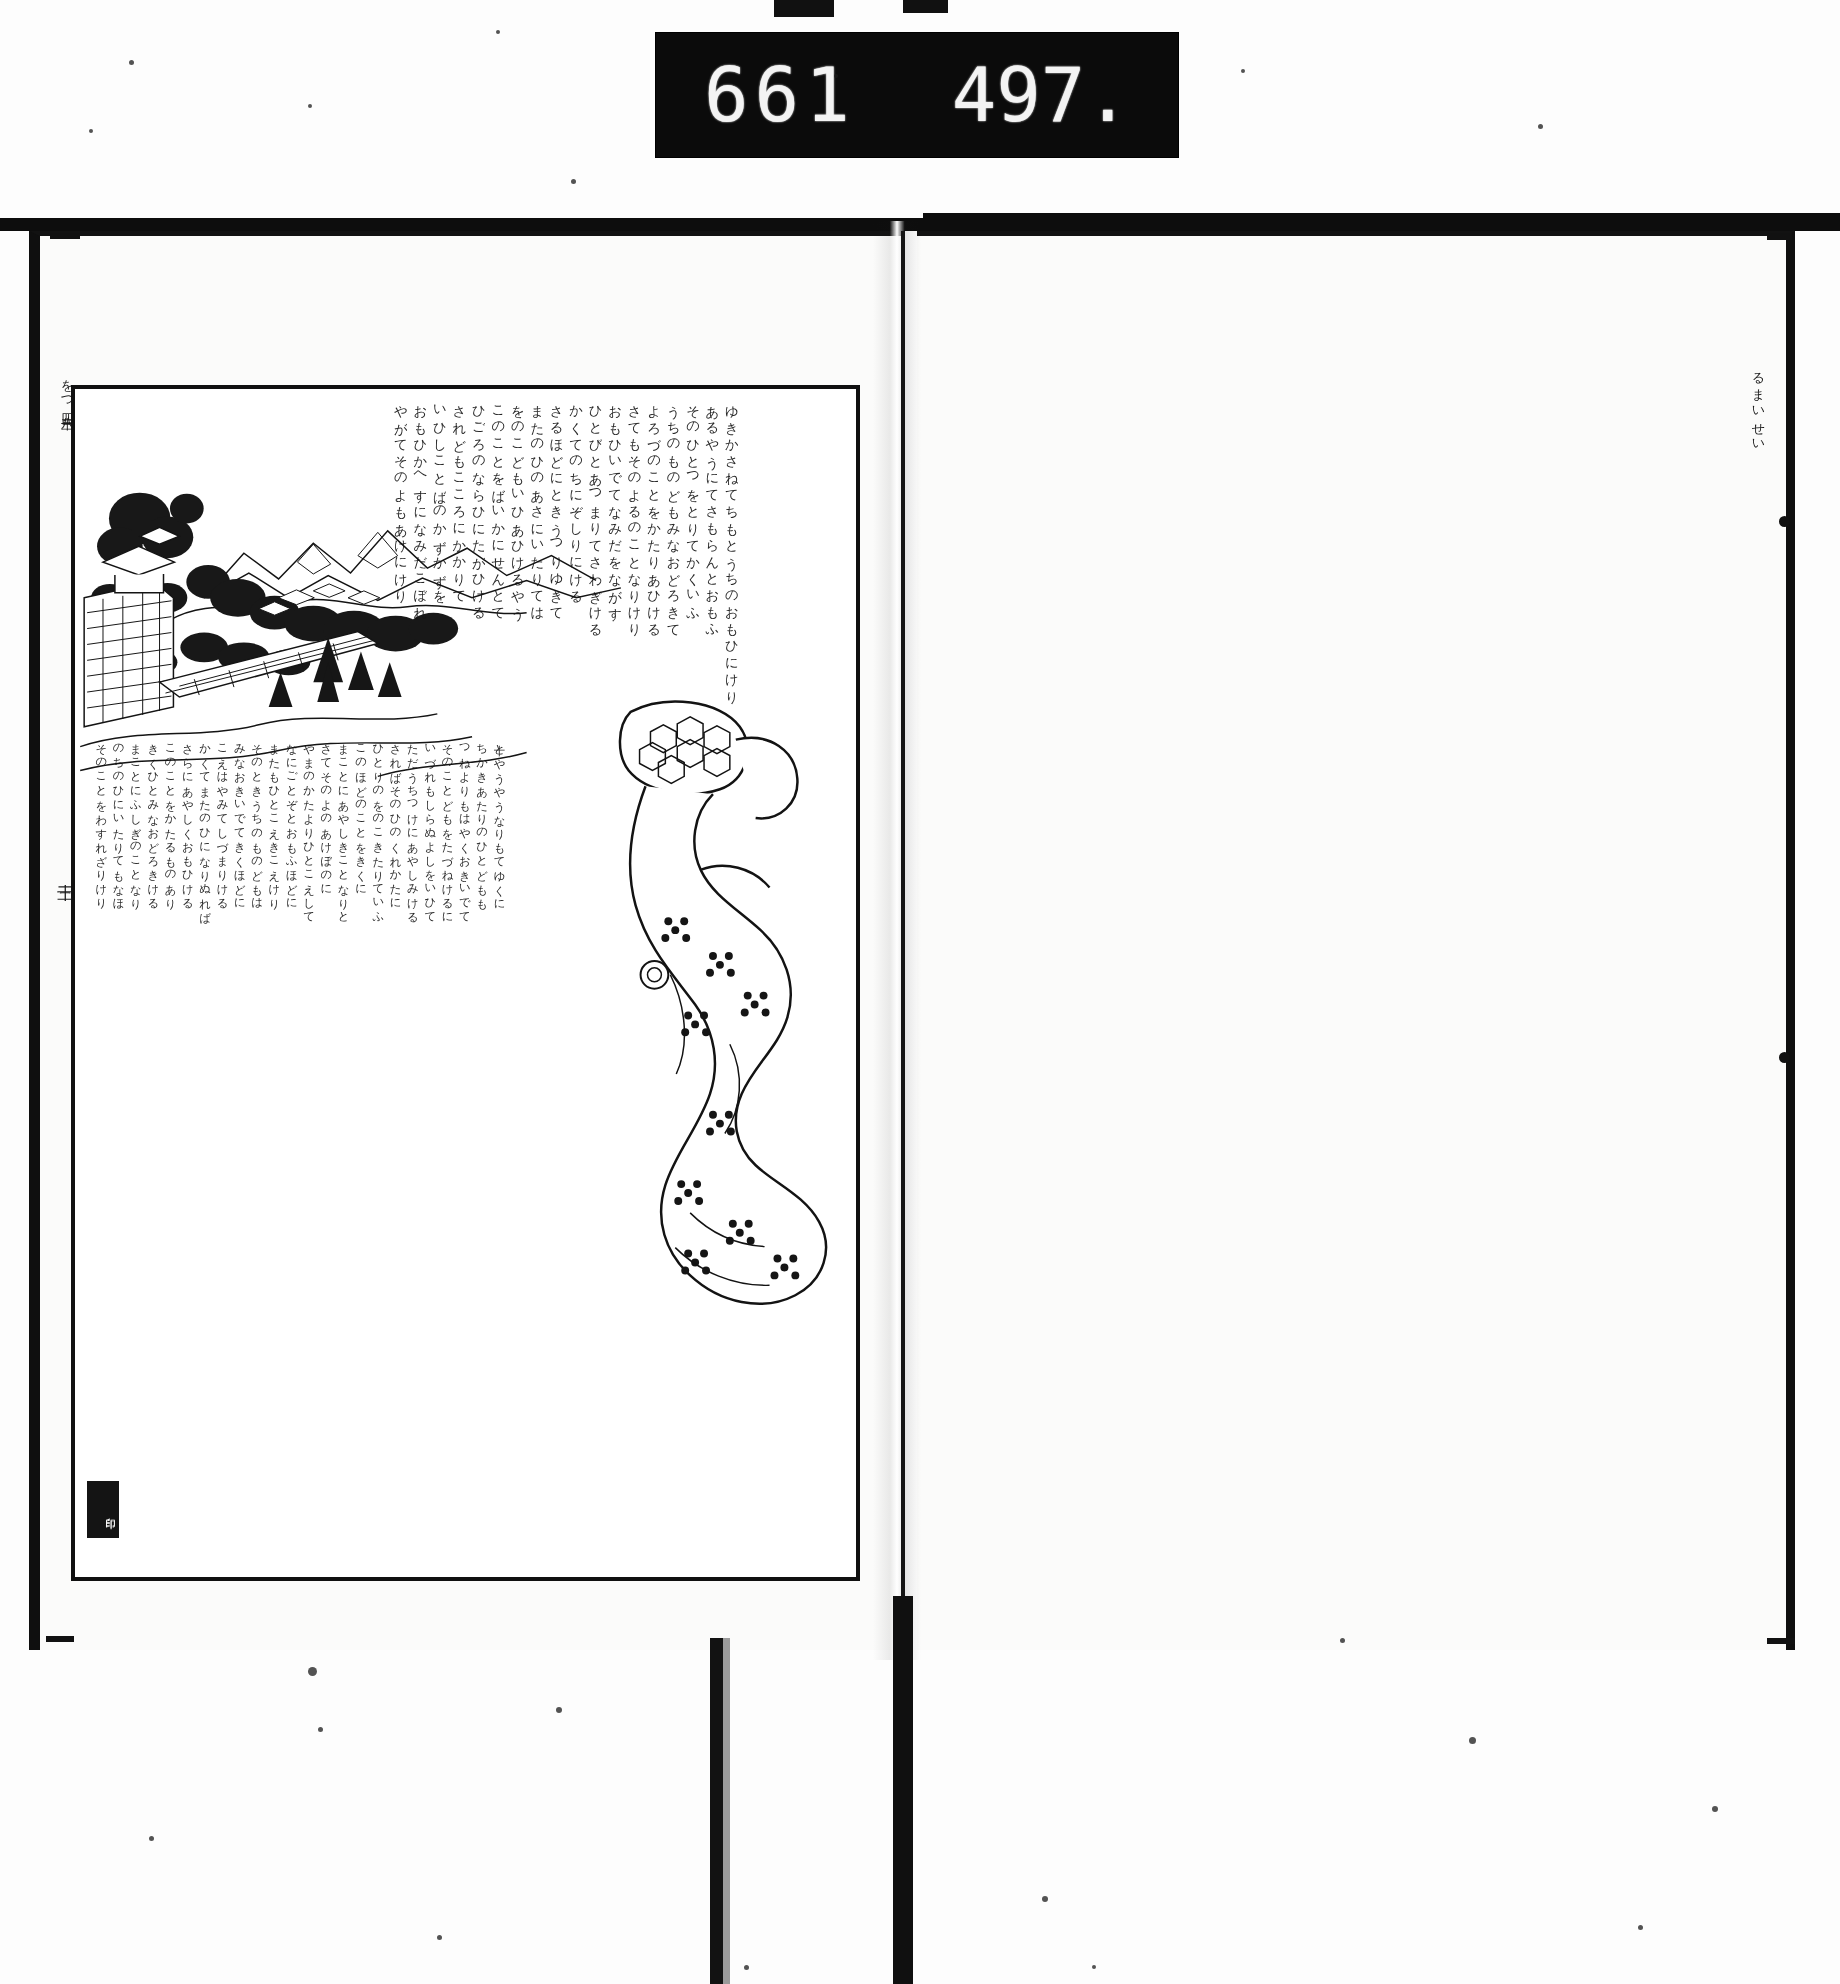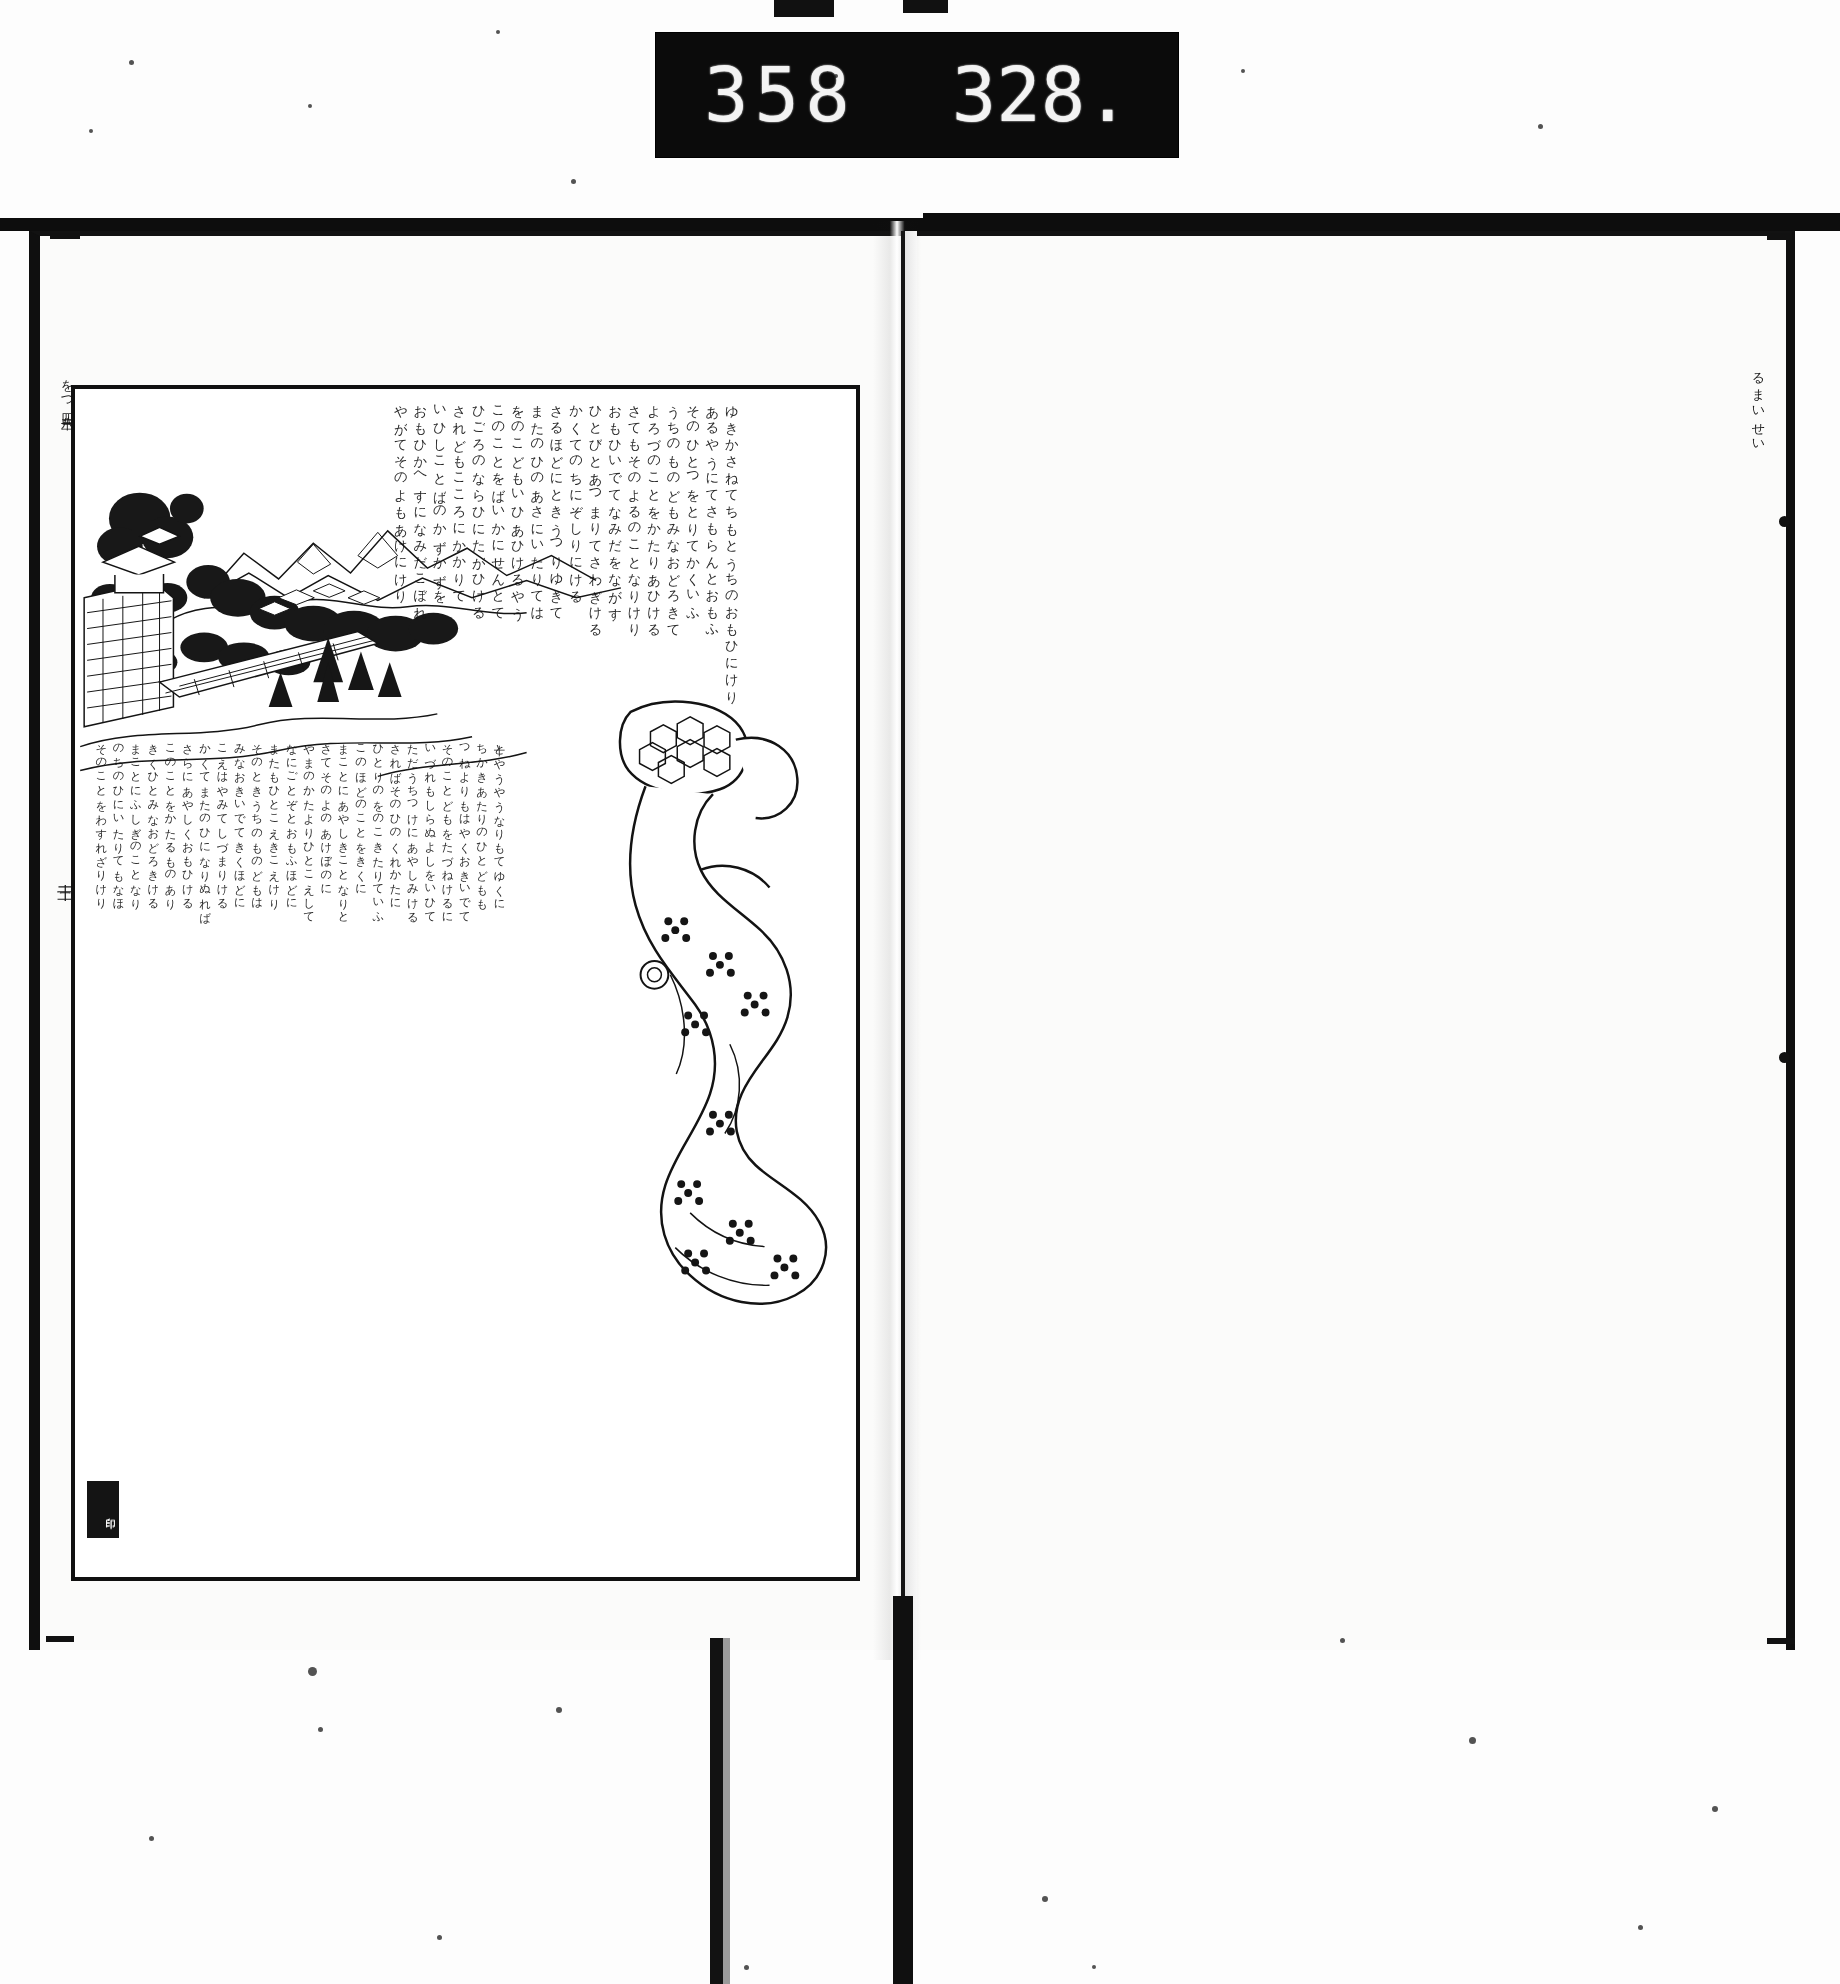--- a/index.html
+++ b/index.html
@@ -234,24 +234,24 @@
 </head>
 <body>
 
 <div id="counter-top-marks">
   <i style="left:79px;top:0;width:60px;height:17px;"></i>
   <i style="left:208px;top:0;width:45px;height:13px;"></i>
 </div>
 
 <div id="counter-strip">
   <div class="seg-group">
-    <span class="led">358</span>
+    <span class="led">661</span>
   </div>
   <div class="seg-group">
-    <span class="led dot">328.</span>
+    <span class="led dot">497.</span>
   </div>
 </div>
 
 <div id="scan-bar"></div>
 <div id="scan-bar-right"></div>
 
 <div id="book">
 
   <div class="page" id="page-left">
 

